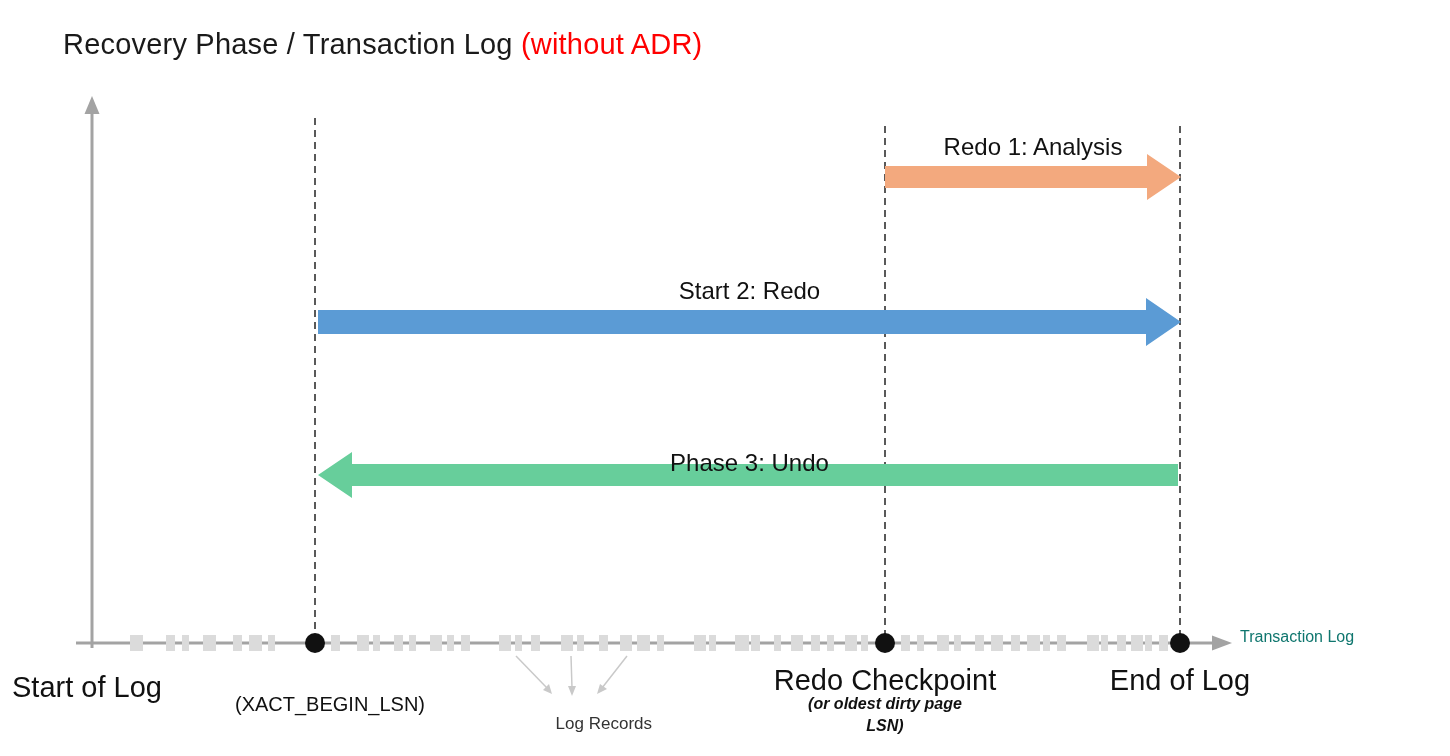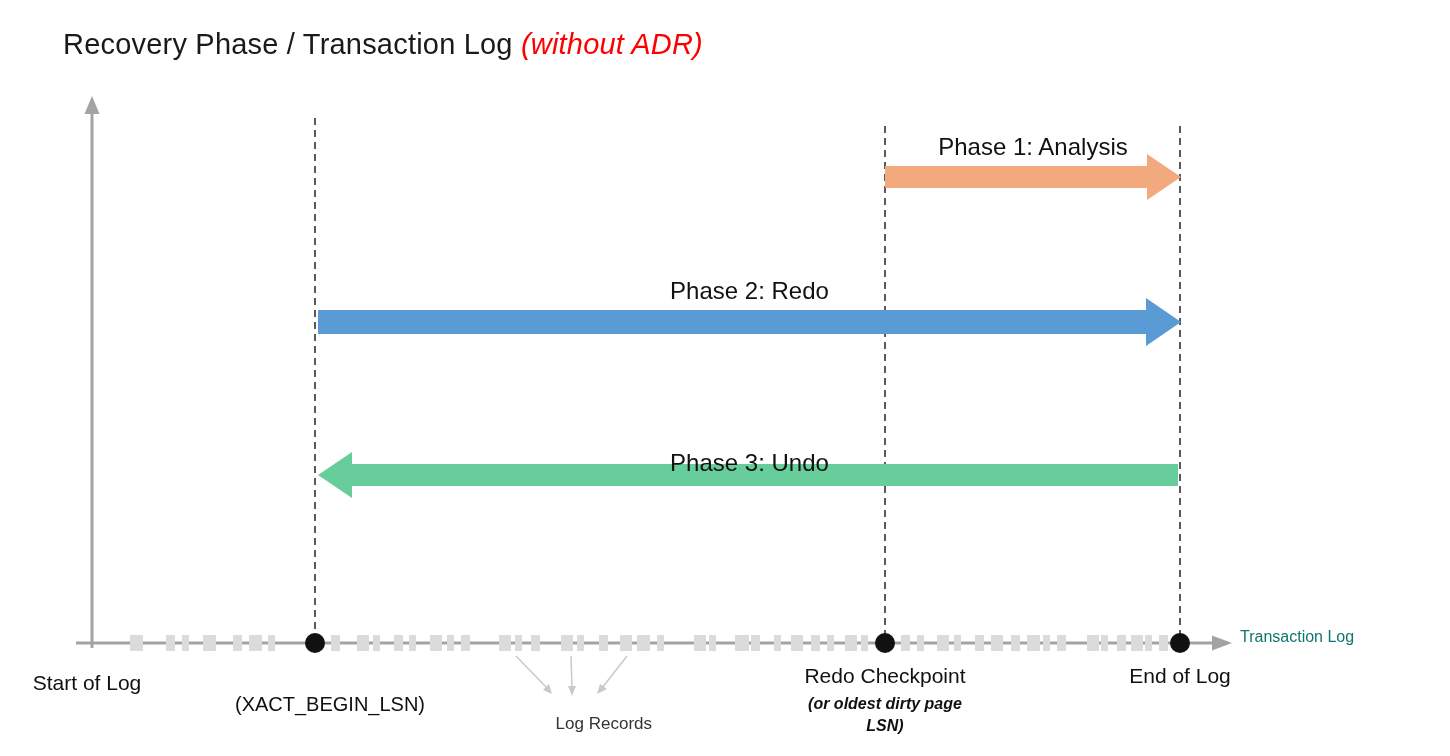--- a/index.html
+++ b/index.html
@@ -1,31 +1,31 @@
 <!DOCTYPE html>
 <html><head>
 <meta charset="utf-8">
 <style>
   html,body{margin:0;padding:0;background:#ffffff;}
   .canvas{
     position:relative;width:1450px;height:756px;overflow:hidden;
     font-family:"Liberation Sans", sans-serif;color:#1a1a1a;background:#ffffff;
   }
   .title{position:absolute;left:63px;top:28px;font-size:29px;letter-spacing:.2px;white-space:nowrap;}
-  .title .red{color:#FF0000;font-style:italic;}
+  .title .red{color:#FF0000;}
   .layer{position:absolute;left:0;top:0;}
   .axis{stroke:#A3A3A3;stroke-width:3;fill:none;}
   .axis-head{fill:#A3A3A3;}
   .dash{stroke:#595959;stroke-width:2;stroke-dasharray:7 5;}
   .dot{fill:#111111;}
   .ann line{stroke:#C9C9C9;stroke-width:1.5;}
   .ann polygon{fill:#C9C9C9;}
   .phase-label{position:absolute;font-size:24px;text-align:center;white-space:nowrap;color:#111;}
   .phase-label b{font-weight:normal;}
-  .tick-label{position:absolute;font-size:21px;text-align:center;color:#111;}
+  .tick-label{position:absolute;font-size:29px;text-align:center;color:#111;}
   .tick-sub{position:absolute;font-size:20px;text-align:center;color:#111;}
   .tick-italic{position:absolute;font-size:16px;font-style:italic;font-weight:700;text-align:center;line-height:1.4;color:#111;}
   .small-label{position:absolute;font-size:17px;text-align:right;color:#333;}
   .xaxis-label{position:absolute;font-size:16px;white-space:nowrap;color:#0f766e;}
 </style>
 </head>
 <body>
 
 <div class="canvas">
 
@@ -114,24 +114,24 @@
       <line x1="516" y1="656" x2="547" y2="688"></line>
       <polygon points="552,694 543,690 549,684"></polygon>
       <line x1="571" y1="656" x2="572" y2="688"></line>
       <polygon points="572,696 568,686 576,686"></polygon>
       <line x1="627" y1="656" x2="602" y2="688"></line>
       <polygon points="597,694 600,684 607,689"></polygon>
     </g>
   </svg>
 
   <div class="phase-label" style="left:885px;top:133px;width:296px;">
-    <span>Phase 1: </span><b>Analysis</b>
+    <span>Redo 1: </span><b>Analysis</b>
   </div>
   <div class="phase-label" style="left:318px;top:277px;width:863px;">
-    <span>Phase 2: </span><b>Redo</b>
+    <span>Start 2: </span><b>Redo</b>
   </div>
   <div class="phase-label" style="left:318px;top:429px;width:863px;margin-top:20px;">
     <span>Phase 3: </span><b>Undo</b>
   </div>
 
   <div class="xaxis-label" style="left:1240px;top:628px;">Transaction Log</div>
 
   <div class="tick-label" style="left:6px;top:671px;width:162px;">Start of Log</div>
 
   <div class="tick-sub" style="left:200px;top:693px;width:260px;">(XACT_BEGIN_LSN)</div>

